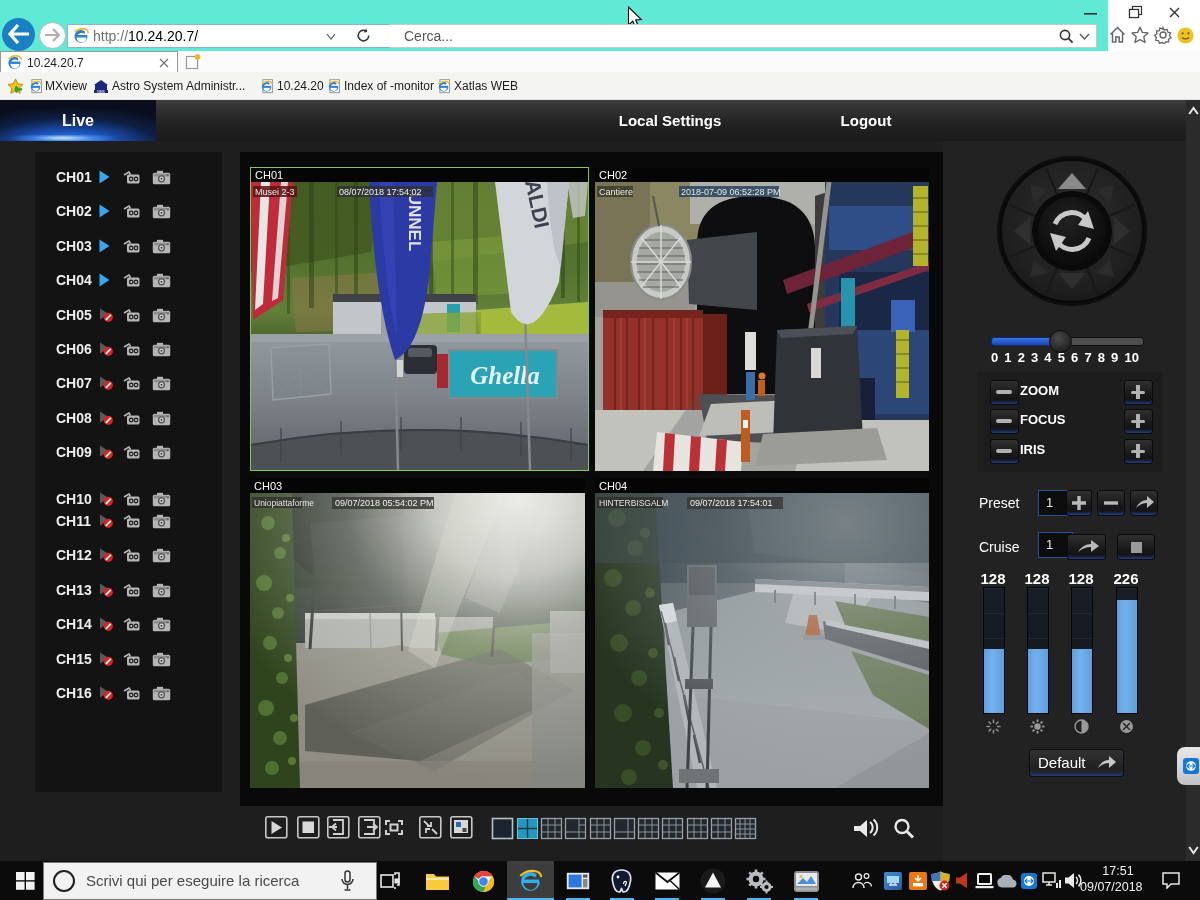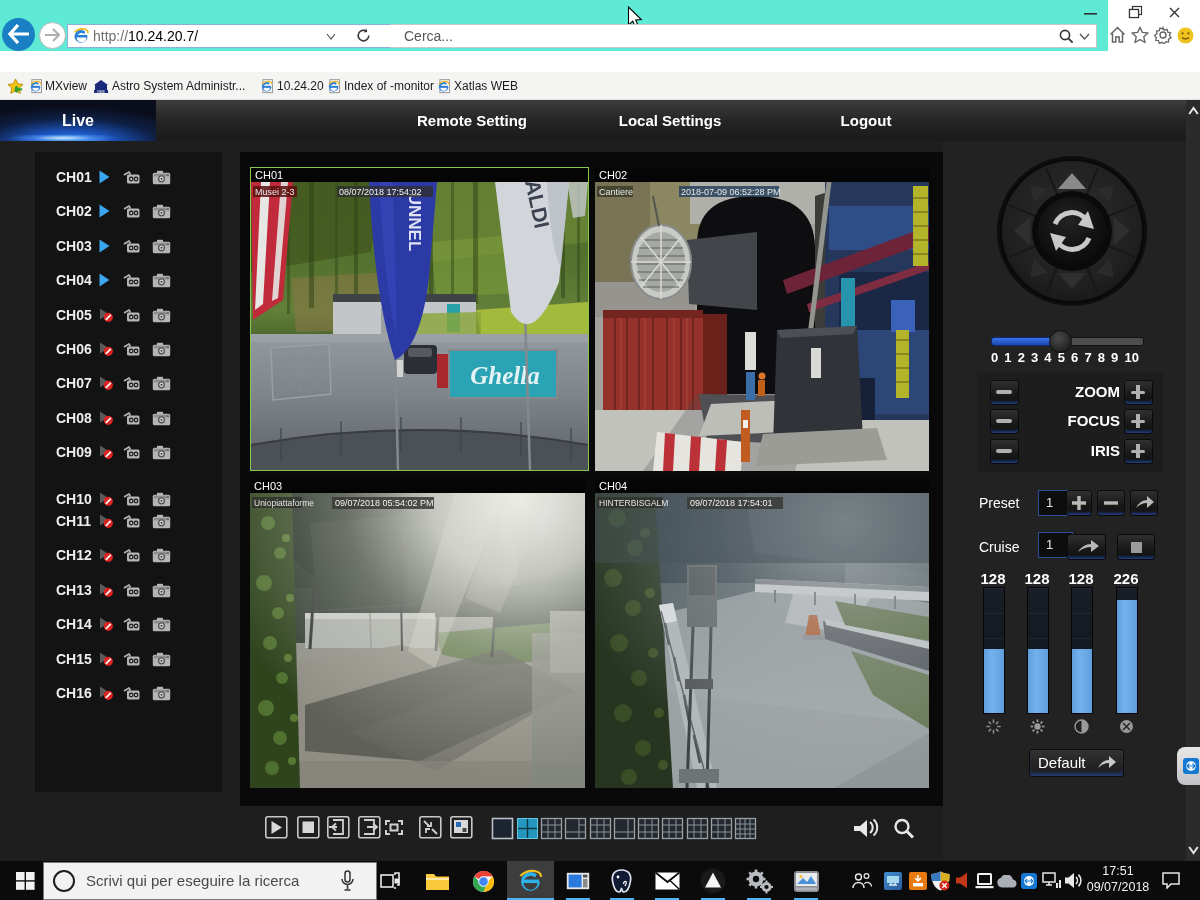--- a/index.html
+++ b/index.html
@@ -34,21 +34,21 @@
   .cellbar{position:absolute;left:0;top:0;width:100%;height:14px;background:#050505;color:#fff;font-size:11px;line-height:14px;padding-left:4px;box-sizing:border-box;}
   
   #toolbar{position:absolute;left:240px;top:710px;width:703px;height:40px;}
   
   #rpanel{position:absolute;left:943px;top:41px;width:243px;height:720px;background:#222;}
   
   .zfbtn{width:27px;height:23px;background:linear-gradient(#303030,#181818 60%,#101010);border:1px solid #0b0b0b;border-radius:3px;box-shadow:inset 0 -4px 3px -2px rgba(50,100,230,0.55);}
   .zfbtn::after{content:"";position:absolute;left:5px;top:9px;width:16px;height:4px;background:#b0b0b0;border-radius:2px;}
   .zfbtn.plus::after{content:"";position:absolute;left:6px;top:9.5px;width:14px;height:3.4px;background:#b0b0b0;}
   .zfbtn.plus::before{content:"";position:absolute;left:11.3px;top:4px;width:3.4px;height:14px;background:#b0b0b0;}
-  .zflab{width:100px;color:#fff;font-weight:bold;font-size:15px;text-align:right;}
+  .zflab{width:100px;color:#fff;font-weight:bold;font-size:13px;text-align:left;}
   .pcinput{width:26px;height:24px;background:#0d0d0d;border:1px solid #2a4f9a;color:#e8e8e8;font-size:13px;padding-left:7px;line-height:24px;}
   .pcbtn{height:24px;background:linear-gradient(#303030,#181818 60%,#101010);border:1px solid #0b0b0b;border-radius:3px;box-shadow:inset 0 -4px 3px -2px rgba(50,100,230,0.55);}
   .vsval{width:40px;text-align:center;color:#fff;font-weight:bold;font-size:15px;}
   .vstrack{width:20px;height:125px;background:linear-gradient(#191d26,#10141c);border:1px solid #060608;position:absolute;}
   .vstrack::before{content:"";position:absolute;left:0;top:0;width:100%;height:100%;background:repeating-linear-gradient(to bottom,rgba(70,80,100,0.25) 0 1px,transparent 1px 25px);}
   .vsfill{position:absolute;left:0;width:100%;background:linear-gradient(90deg,#5f9ede,#74b0ec 40%,#5f9ede);}
   
   #taskbar{position:absolute;left:0;top:861px;width:1200px;height:39px;background:#0b0b0b;}
   .ulin{top:37px;width:24px;height:2px;background:#4cb4f0;}
 </style>
@@ -114,20 +114,37 @@
       <circle cx="9" cy="9" r="3" fill="none" stroke="#666" stroke-width="1.4"></circle>
       <path d="M9 1.6 L10.3 4.2 L13.1 3.4 L13.8 6.2 L16.6 6.9 L15.4 9.5 L17 11.8 L14.5 13.2 L14.6 16 L11.8 15.7 L10.3 18 L8 16.3 L5.4 17.4 L4.5 14.7 L1.7 14.3 L2.4 11.5 L0.6 9.4 L3 7.8 L2.5 5 L5.3 4.6 L6 1.8 L8.6 3 Z" fill="none" stroke="#666" stroke-width="1.3"></path>
     </svg>
     <svg class="abs" style="left:1177px;top:27px" width="17" height="17" viewBox="0 0 17 17">
       <circle cx="8.5" cy="8.5" r="8" fill="#eec31e"></circle>
       <circle cx="5.6" cy="6.4" r="1.1" fill="#7a5b00"></circle>
         <circle cx="11.4" cy="6.4" r="1.1" fill="#7a5b00"></circle>
       <path d="M5 10.5 a4.5 3.6 0 0 0 7 0" fill="none" stroke="#7a5b00" stroke-width="1.2"></path>
     </svg>
   </div>
+  <div id="tabrow">
+    <div id="activetab">
+      <svg class="abs" style="left:6px;top:3px" width="15" height="15" viewBox="0 0 64 64">
+        <path d="M58 34 a26 26 0 1 1 -9 -20 L46 24 a19 19 0 1 0 7 15 Z" fill="#2d80d8"></path>
+        <rect x="11" y="28" width="46" height="10" fill="#2d80d8"></rect>
+        <path d="M7 17 C 26 -4 62 1 60 20" stroke="#edb71e" stroke-width="7" fill="none"></path>
+      </svg>
+      <div class="abs" style="left:26px;top:4px;font-size:12px;color:#222;">10.24.20.7</div>
+      <svg class="abs" style="left:158px;top:6px" width="10" height="10" viewBox="0 0 10 10">
+          <path d="M1 1 L9 9 M9 1 L1 9" stroke="#777" stroke-width="1.3"></path>
+        </svg>
+    </div>
+    <svg class="abs" style="left:184px;top:2px" width="18" height="18" viewBox="0 0 18 18">
+      <rect x="2.5" y="3.5" width="11" height="12" fill="#fff" stroke="#999" stroke-width="1.2"></rect>
+      <circle cx="13.5" cy="4" r="2.8" fill="#f0b428"></circle>
+    </svg>
+  </div>
   <div id="favbar">
     <svg class="abs" style="left:7px;top:6px" width="17" height="17" viewBox="0 0 18 18">
       <path d="M9 1 L11.4 6.2 L17 6.9 L12.9 10.6 L14 16.2 L9 13.4 L4 16.2 L5.1 10.6 L1 6.9 L6.6 6.2 Z" fill="#f4c518" stroke="#b98c00" stroke-width="1"></path>
       <path d="M8 12 h8 M12 12 l-3 3 M12 12 l-3 -3" stroke="#2f9e2f" stroke-width="2.4" fill="none"></path>
     </svg>
     <svg class="abs ie-sm" style="left:29px;top:7px" width="14" height="15" viewBox="0 0 20 22">
       <rect x="4" y="1" width="14" height="19" fill="#fdfdfd" stroke="#9a9a9a" stroke-width="1.5"></rect>
       <path d="M16.5 11.5 a7 7 0 1 1 -2.4 -5.3 L12.6 8.6 a5 5 0 1 0 1.9 4 Z" fill="#2d80d8"></path>
       <rect x="3.5" y="10" width="12.5" height="3" fill="#2d80d8"></rect>
       <path d="M2.5 7.2 C 8 1.4 17.5 2.8 17 7.8" stroke="#edb71e" stroke-width="2" fill="none"></path>
@@ -161,21 +178,20 @@
       <path d="M2.5 7.2 C 8 1.4 17.5 2.8 17 7.8" stroke="#edb71e" stroke-width="2" fill="none"></path>
     </svg>
     <div class="favitem" style="left:454px;">Xatlas WEB</div>
   </div>
   <div id="page">
     <div id="navbar">
       <div id="livetab">
           <div class="glow"></div>
         </div>
       <div class="navtab" style="left:0;width:156px;font-size:16px;">Live</div>
-      <div class="navtab" style="left:377px;width:190px;">Remote Setting</div>
       <div class="navtab" style="left:575px;width:190px;">Local Settings</div>
       <div class="navtab" style="left:771px;width:190px;">Logout</div>
     </div>
     <div id="sidebar">
       <div class="chrow" style="top:15px">
           <div class="chlab">CH01</div>
           <svg class="abs" style="left:64px;top:3px" width="11" height="14" viewBox="0 0 11 14">
             <path d="M0.5 0.5 L10.5 7 L0.5 13.5 Z" fill="#3aa6f0"></path>
           </svg>
           <svg class="abs" style="left:88px;top:4px" width="18" height="13" viewBox="0 0 18 13">
@@ -1339,19 +1355,19 @@
       <path d="M4 13 h6 M7 10 v3" stroke="#e8e8e8" stroke-width="1.5"></path>
       <path d="M15 16 v-5 M18 16 v-8" stroke="#e8e8e8" stroke-width="2"></path>
     </svg>
 
     <svg class="abs" style="left:1064px;top:11px" width="19" height="17" viewBox="0 0 19 17">
       <path d="M1 5.5 h3.5 L10 1 V16 L4.5 11.5 H1 Z" fill="#e8e8e8"></path>
       <path d="M12 5 a5 5 0 0 1 0 7 M14.5 2.6 a8.5 8.5 0 0 1 0 11.8" stroke="#e8e8e8" stroke-width="1.6" fill="none"></path>
     </svg>
 
     <div class="abs" style="left:1088px;top:3px;width:60px;text-align:center;color:#f0f0f0;font-size:12.5px;">17:51</div>
-    <div class="abs" style="left:1080px;top:19px;width:76px;text-align:center;color:#f0f0f0;font-size:12.5px;">09/07/2018</div>
+    <div class="abs" style="left:1080px;top:19px;width:76px;text-align:left;color:#f0f0f0;font-size:12.5px;">09/07/2018</div>
 
     <svg class="abs" style="left:1162px;top:11px" width="18" height="17" viewBox="0 0 18 17">
       <path d="M1 1 h16 v11 h-8 l-4 4 v-4 h-4 Z" fill="none" stroke="#e8e8e8" stroke-width="1.5"></path>
     </svg>
   </div>
 </div>
 
 </body></html>

